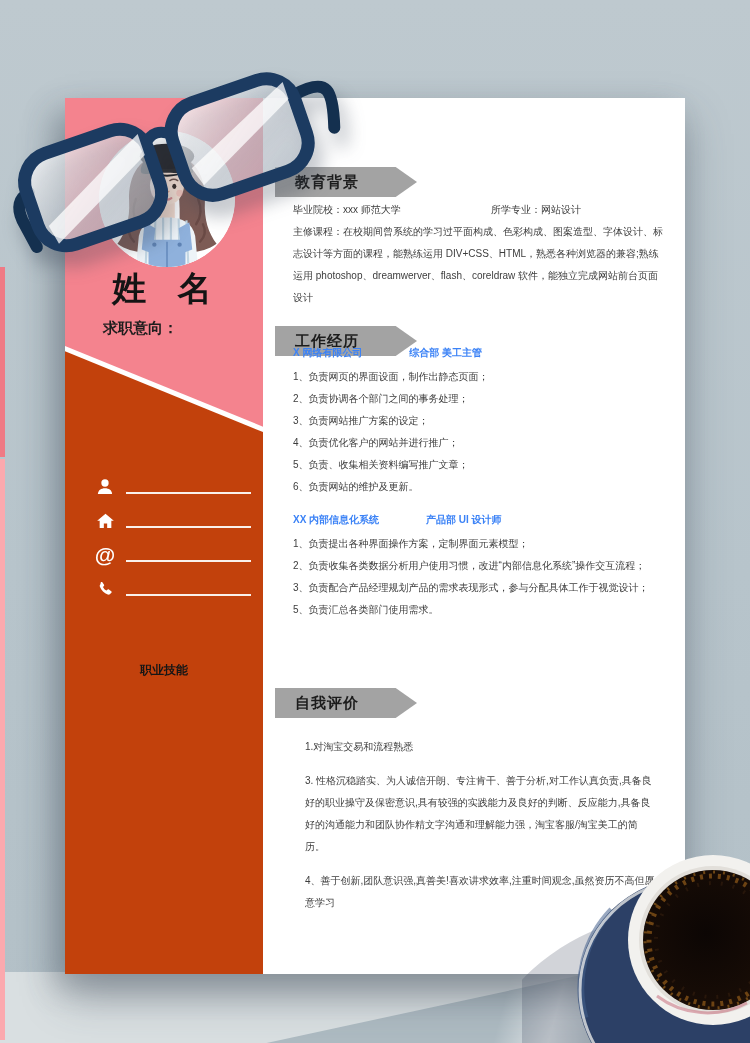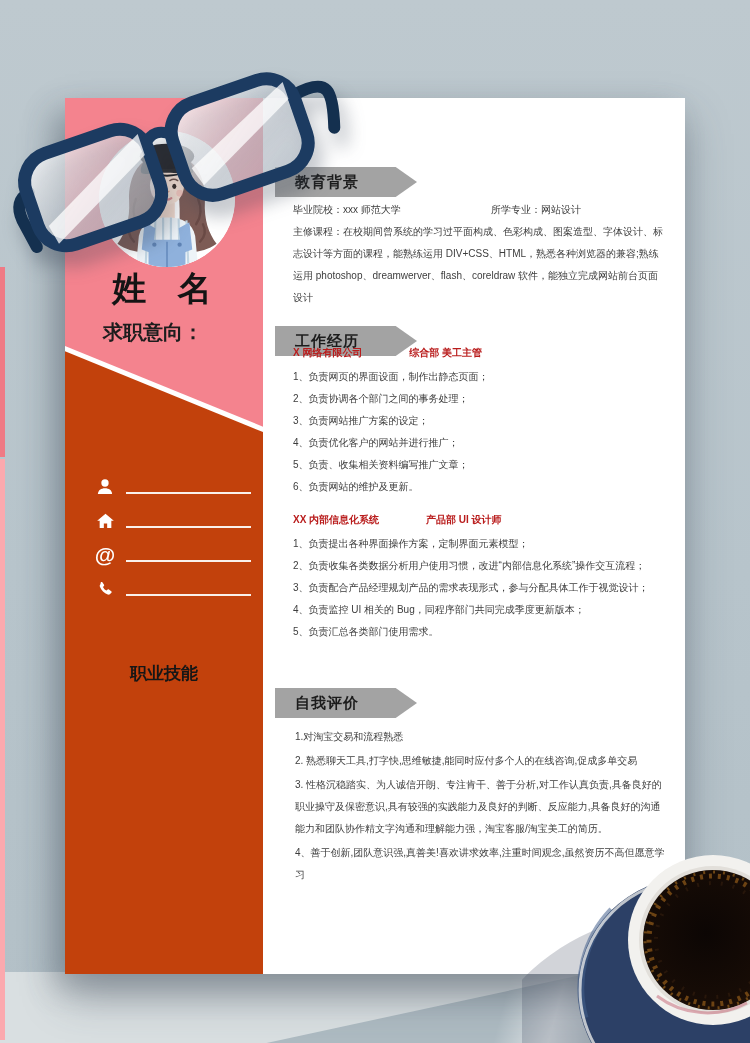--- a/index.html
+++ b/index.html
@@ -20,50 +20,50 @@
   .page{position:absolute;left:65px;top:98px;width:620px;height:876px;display:flex;
     box-shadow:-12px 14px 28px rgba(70,82,95,.30),0 22px 40px rgba(60,72,85,.38);}
   
   .sidebar{position:relative;width:198px;height:100%;background:#c2410c;flex:none;}
   .sidebar-split{position:absolute;inset:0;}
   .avatar-wrap{position:absolute;left:34px;top:33px;width:136px;height:136px;border-radius:50%;
     background:#fff;overflow:hidden;}
   .avatar-wrap svg{display:block;width:100%;height:100%;}
   .name{position:absolute;left:0;top:168px;width:100%;text-align:center;
     font-size:34px;font-weight:bold;color:#141414;letter-spacing:4px;word-spacing:14px;}
-  .job-intent{position:absolute;left:38px;top:221px;font-size:20px;font-weight:bold;color:#1d1d1d;}
+  .job-intent{position:absolute;left:38px;top:221px;font-size:15px;font-weight:bold;color:#1d1d1d;}
   .contact-list{position:absolute;left:28px;top:378px;right:12px;}
   .contact-row{display:flex;align-items:flex-end;height:22px;margin-bottom:12px;}
   .cicon{width:24px;height:22px;flex:none;display:flex;align-items:center;justify-content:center;color:#fff;}
   .cicon svg{display:block;}
   .at-glyph{font-size:21px;font-weight:bold;color:#fff;line-height:20px;}
   .cline{flex:1;height:2px;background:rgba(255,255,255,.92);margin-left:9px;margin-bottom:4px;}
-  .side-label{position:absolute;left:0;width:100%;text-align:center;font-size:17px;font-weight:bold;color:#161616;}
+  .side-label{position:absolute;left:0;width:100%;text-align:center;font-size:12px;font-weight:bold;color:#161616;}
   .side-label.skills{top:564px;}
   .side-label.hobbies{top:730px;}
   
   .content{position:relative;flex:1;background:#ffffff;}
   .ribbon{position:absolute;left:12px;width:142px;height:30px;background:#a3a3a3;
     clip-path:polygon(0 0,85% 0,100% 50%,85% 100%,0 100%);
     display:flex;align-items:center;padding-left:20px;box-sizing:border-box;
     font-size:15px;font-weight:bold;color:#1c1c1c;letter-spacing:1px;}
   .ribbon.edu{top:69px;}
   .ribbon.exp{top:220px;margin-top:8px;}
   .ribbon.eval{top:590px;}
   .tblock{position:absolute;left:30px;right:18px;font-size:10px;color:#3d3d3d;line-height:22px;}
   .edu-block{top:101px;}
   .edu-line{display:flex;}
   .edu-school{width:198px;flex:none;}
   .job1{top:246px;}
   .job2{top:413px;}
-  .company-line{color:#b91c1c;font-weight:bold;margin-bottom:4px;line-height:18px;}
+  .company-line{color:#3b82f6;font-weight:bold;margin-bottom:4px;line-height:18px;}
   .company-name{margin-right:44px;}
   .duty{line-height:22px;}
   .eval-block{top:626px;line-height:22px;}
-  .eval-item{margin:2px;}
+  .eval-item{margin:12px;}
   
   .glasses{position:absolute;left:0px;top:26px;width:325px;height:250px;overflow:visible;z-index:6;
     filter:drop-shadow(7px 14px 9px rgba(55,65,82,.35));}
   .coffee{position:absolute;right:0;bottom:0;width:228px;height:215px;z-index:7;}
 </style>
 </head>
 <body>
 
 <div class="strip-dark"></div>
 <div class="strip-light"></div>
@@ -185,30 +185,28 @@
     </div>
 
     <div class="tblock job2">
       <div class="company-line">
         <span class="company-name">XX 内部信息化系统</span>
         <span>产品部 UI 设计师</span>
       </div>
       <div class="duty">1、负责提出各种界面操作方案，定制界面元素模型；</div>
       <div class="duty">2、负责收集各类数据分析用户使用习惯，改进“内部信息化系统”操作交互流程；</div>
       <div class="duty">3、负责配合产品经理规划产品的需求表现形式，参与分配具体工作于视觉设计；</div>
-      <div class="duty">4、负责监控 UI 相关的 Bug，同程序部门共同完成季度更新版本；</div>
       <div class="duty">5、负责汇总各类部门使用需求。</div>
     </div>
 
     <div class="ribbon eval">
       <span>自我评价</span>
     </div>
     <div class="tblock eval-block">
       <div class="eval-item">1.对淘宝交易和流程熟悉</div>
-      <div class="eval-item">2. 熟悉聊天工具,打字快,思维敏捷,能同时应付多个人的在线咨询,促成多单交易</div>
       <div class="eval-item">3. 性格沉稳踏实、为人诚信开朗、专注肯干、善于分析,对工作认真负责,具备良好的职业操守及保密意识,具有较强的实践能力及良好的判断、反应能力,具备良好的沟通能力和团队协作精文字沟通和理解能力强，淘宝客服/淘宝美工的简历。</div>
       <div class="eval-item">4、善于创新,团队意识强,真善美!喜欢讲求效率,注重时间观念,虽然资历不高但愿意学习</div>
     </div>
   </div>
 </div>
 
 <svg class="glasses" viewBox="0 0 325 250">
   <defs>
     <linearGradient id="lensGrad" x1="0" y1="0" x2="1" y2="1">
       <stop offset="0" stop-color="#ffffff" stop-opacity="0.85"></stop>

